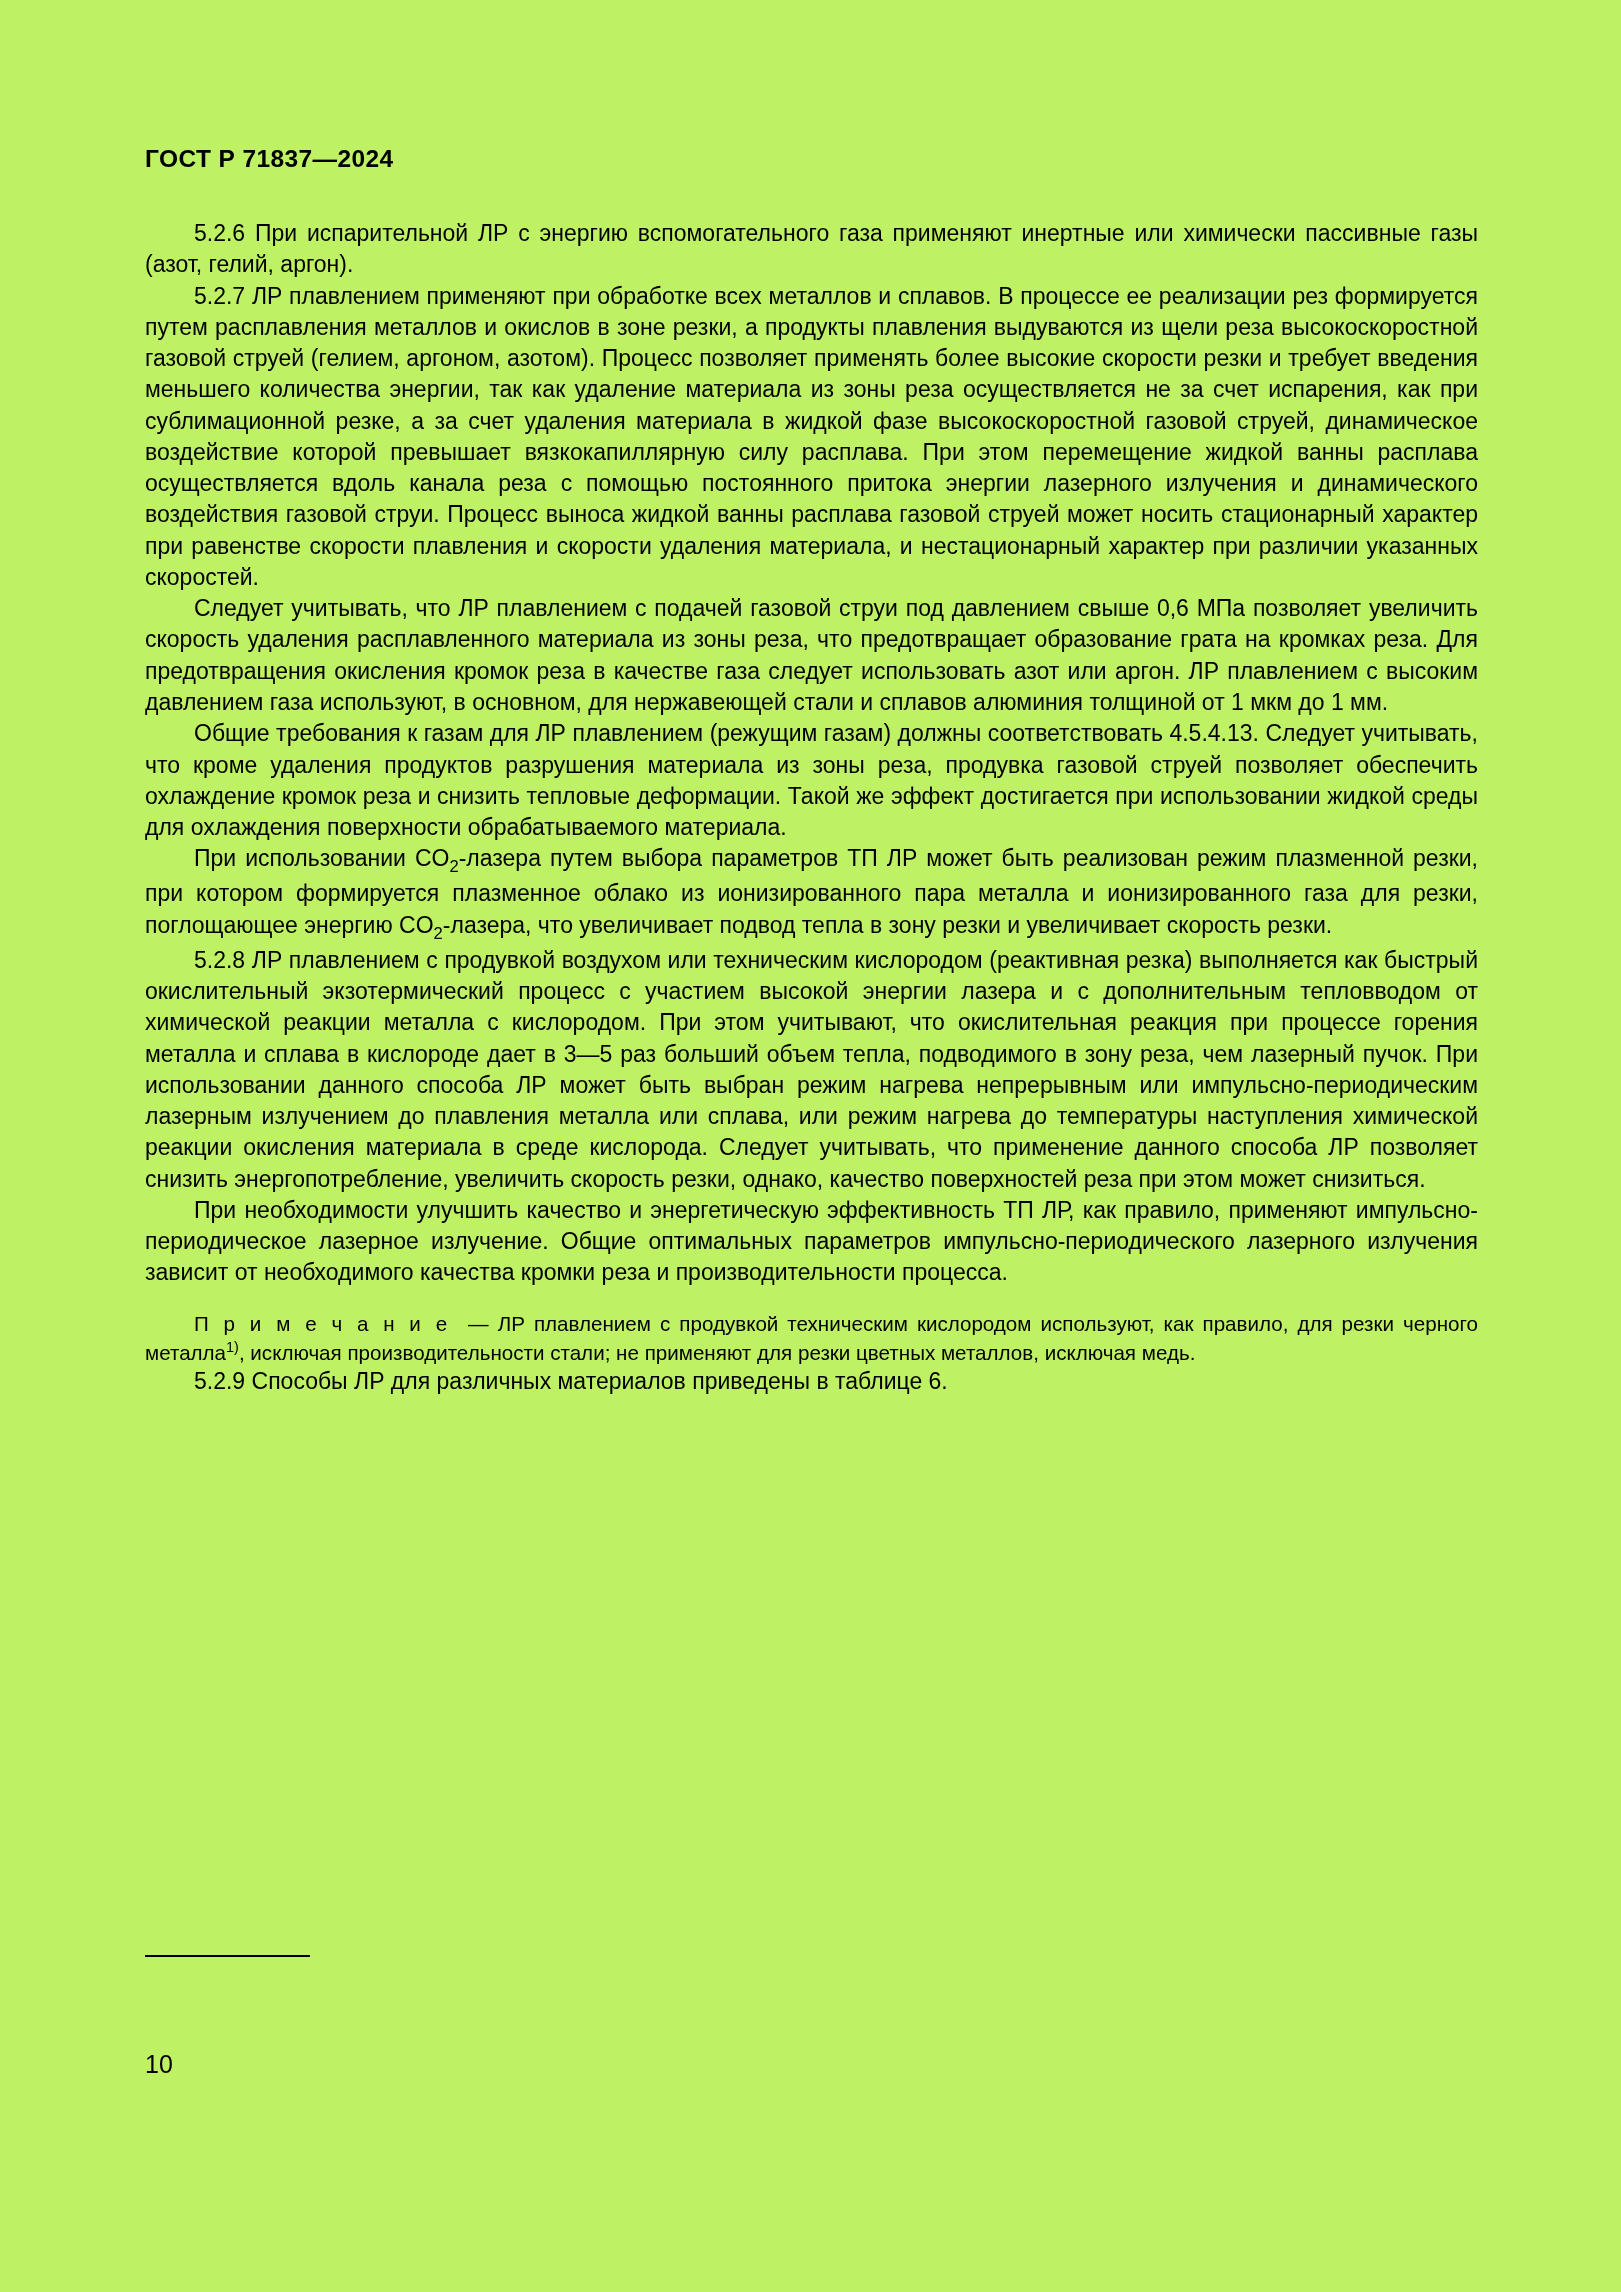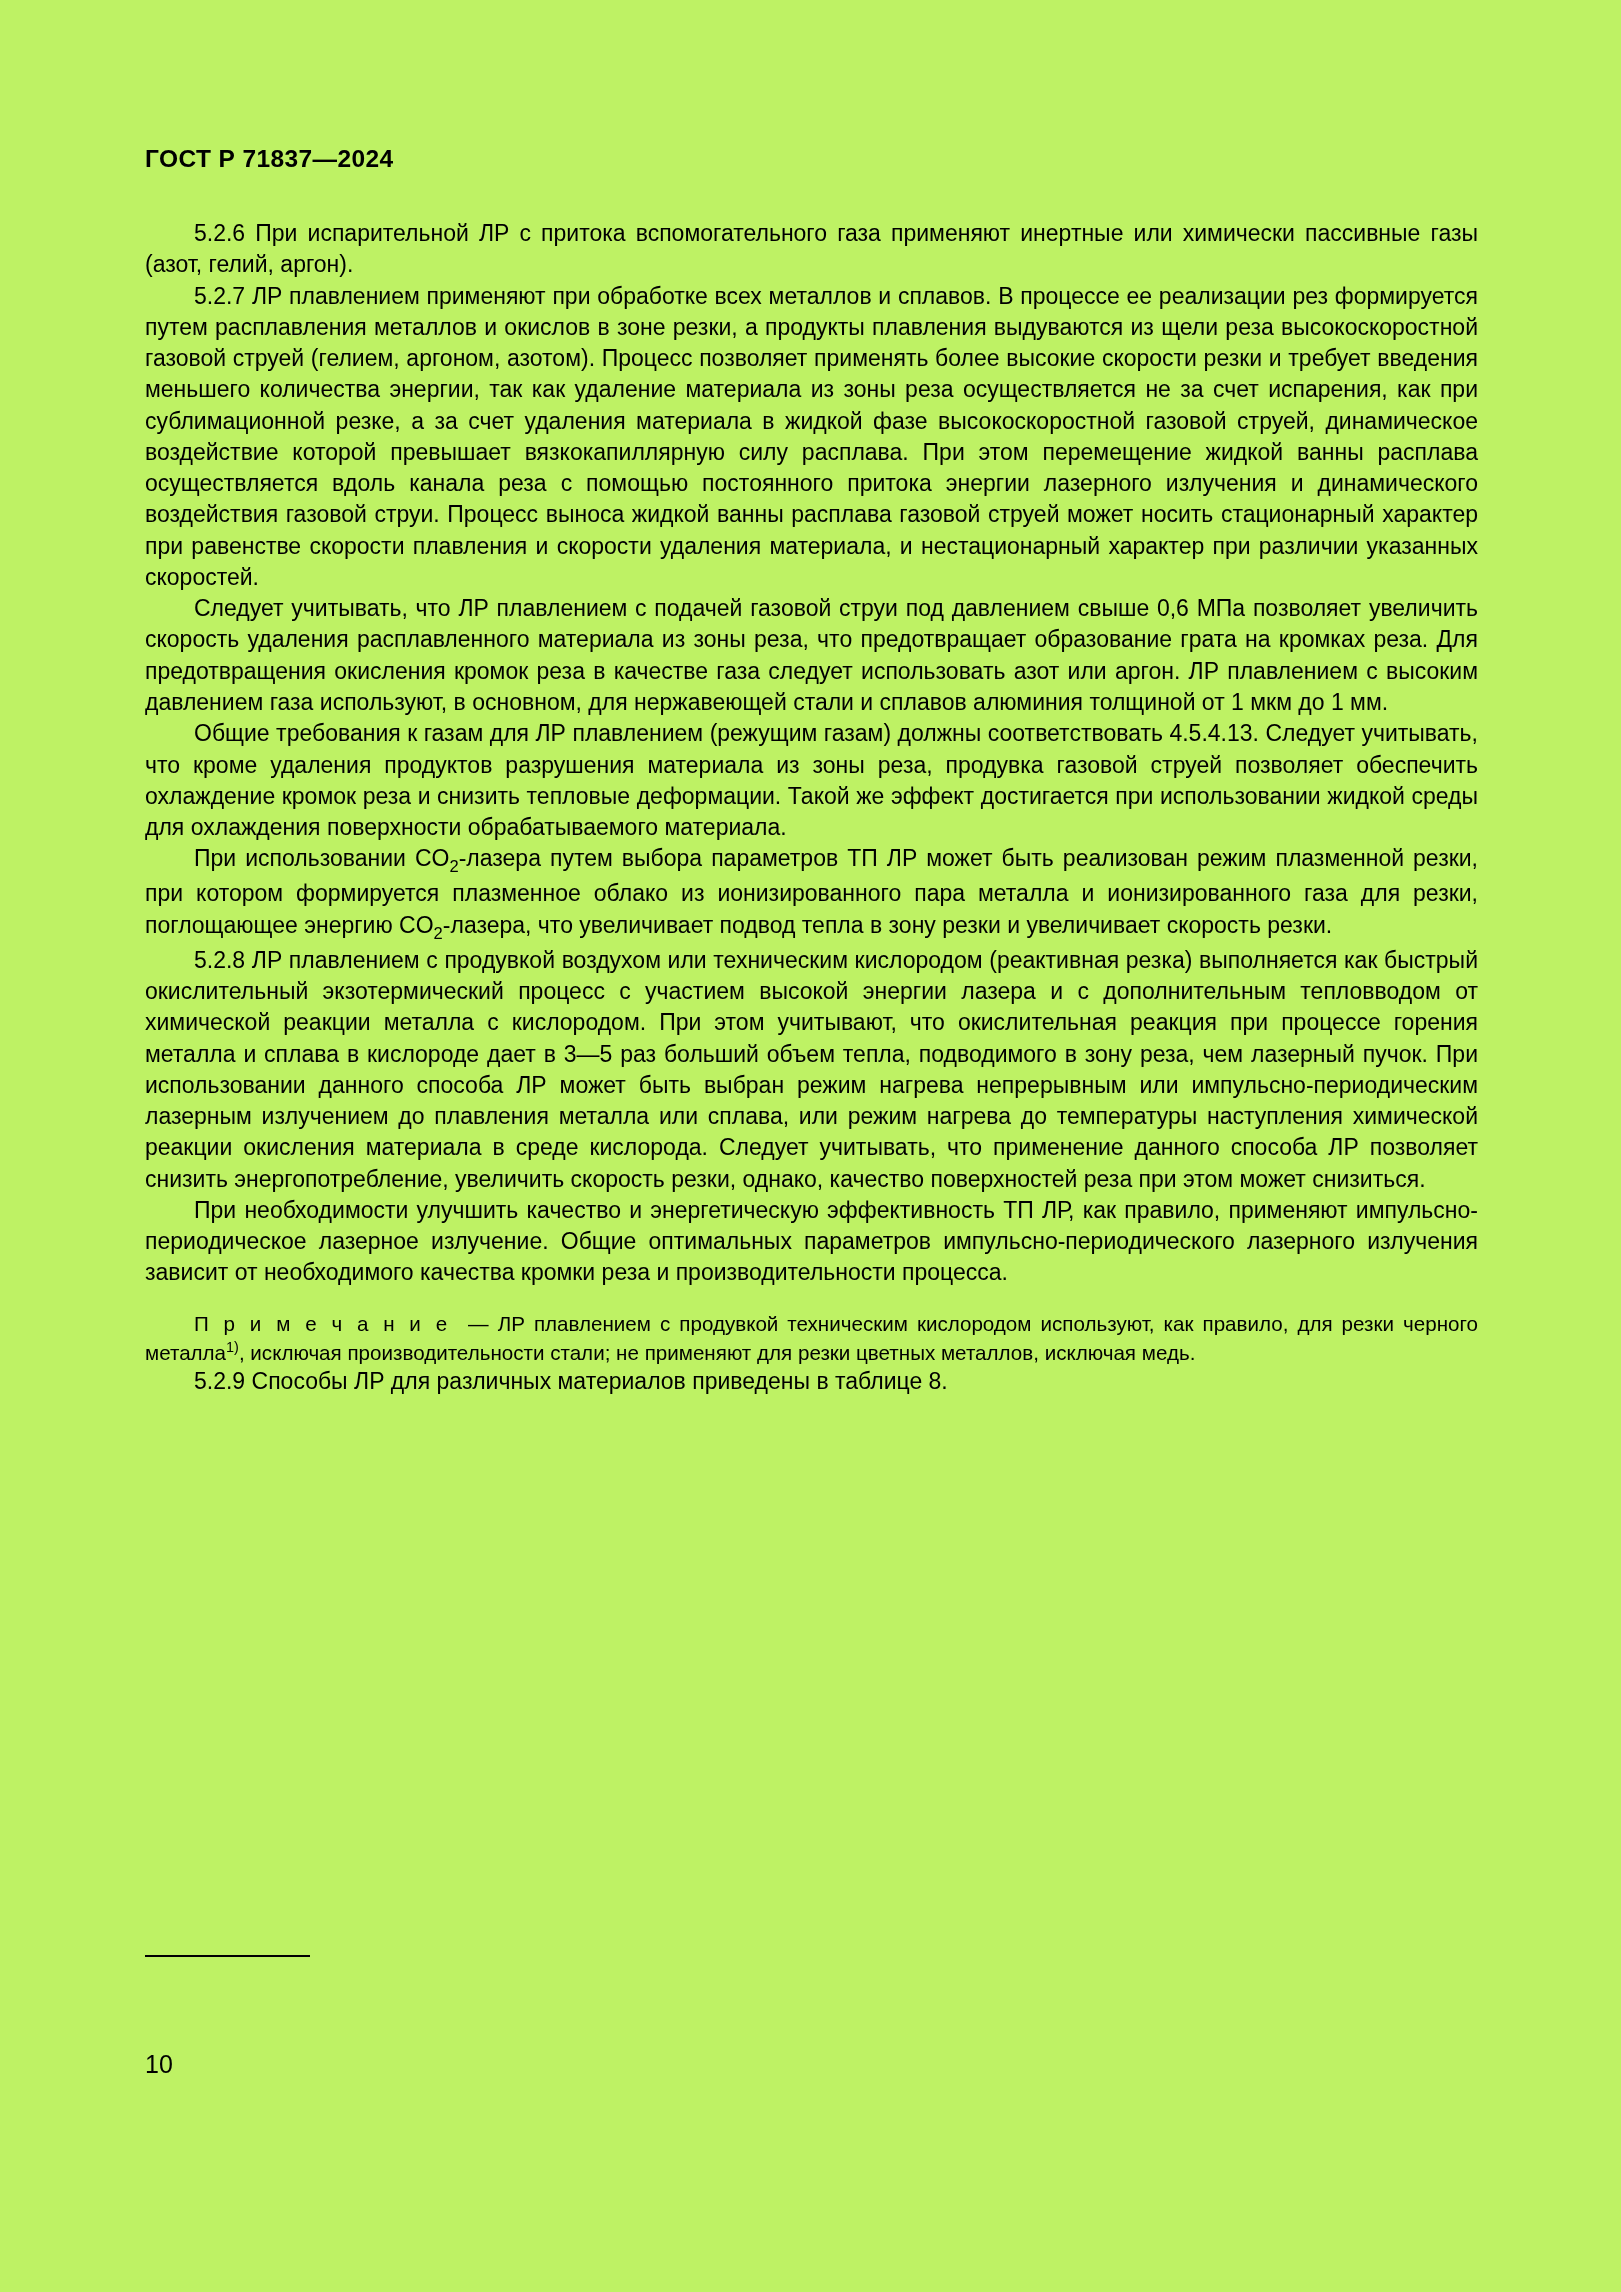--- a/index.html
+++ b/index.html
@@ -92,33 +92,33 @@
   }
 </style>
 </head>
 <body>
 
 <div class="page">
 
   <div class="header">ГОСТ Р 71837—2024</div>
 
   <div class="content">
-    <p>5.2.6 При испарительной ЛР с притока вспомогательного газа применяют инертные или химически пассивные газы (азот, гелий, аргон).</p>
+    <p>5.2.6 При испарительной ЛР с энергию вспомогательного газа применяют инертные или химически пассивные газы (азот, гелий, аргон).</p>
     <p>5.2.7 ЛР плавлением применяют при обработке всех металлов и сплавов. В процессе ее реализации рез формируется путем расплавления металлов и окислов в зоне резки, а продукты плавления выдуваются из щели реза высокоскоростной газовой струей (гелием, аргоном, азотом). Процесс позволяет применять более высокие скорости резки и требует введения меньшего количества энергии, так как удаление материала из зоны реза осуществляется не за счет испарения, как при сублимационной резке, а за счет удаления материала в жидкой фазе высокоскоростной газовой струей, динамическое воздействие которой превышает вязкокапиллярную силу расплава. При этом перемещение жидкой ванны расплава осуществляется вдоль канала реза с помощью постоянного притока энергии лазерного излучения и динамического воздействия газовой струи. Процесс выноса жидкой ванны расплава газовой струей может носить стационарный характер при равенстве скорости плавления и скорости удаления материала, и нестационарный характер при различии указанных скоростей.</p>
     <p>Следует учитывать, что ЛР плавлением с подачей газовой струи под давлением свыше 0,6 МПа позволяет увеличить скорость удаления расплавленного материала из зоны реза, что предотвращает образование грата на кромках реза. Для предотвращения окисления кромок реза в качестве газа следует использовать азот или аргон. ЛР плавлением с высоким давлением газа используют, в основном, для нержавеющей стали и сплавов алюминия толщиной от 1 мкм до 1 мм.</p>
     <p>Общие требования к газам для ЛР плавлением (режущим газам) должны соответствовать 4.5.4.13. Следует учитывать, что кроме удаления продуктов разрушения материала из зоны реза, продувка газовой струей позволяет обеспечить охлаждение кромок реза и снизить тепловые деформации. Такой же эффект достигается при использовании жидкой среды для охлаждения поверхности обрабатываемого материала.</p>
     <p><span>При использовании CO</span><sub>2</sub><span>-лазера путем выбора параметров ТП ЛР может быть реализован режим плазменной резки, при котором формируется плазменное облако из ионизированного пара металла и ионизированного газа для резки, поглощающее энергию CO</span><sub>2</sub><span>-лазера, что увеличивает подвод тепла в зону резки и увеличивает скорость резки.</span></p>
     <p>5.2.8 ЛР плавлением с продувкой воздухом или техническим кислородом (реактивная резка) выполняется как быстрый окислительный экзотермический процесс с участием высокой энергии лазера и с дополнительным тепловводом от химической реакции металла с кислородом. При этом учитывают, что окислительная реакция при процессе горения металла и сплава в кислороде дает в 3—5 раз больший объем тепла, подводимого в зону реза, чем лазерный пучок. При использовании данного способа ЛР может быть выбран режим нагрева непрерывным или импульсно-периодическим лазерным излучением до плавления металла или сплава, или режим нагрева до температуры наступления химической реакции окисления материала в среде кислорода. Следует учитывать, что применение данного способа ЛР позволяет снизить энергопотребление, увеличить скорость резки, однако, качество поверхностей реза при этом может снизиться.</p>
     <p>При необходимости улучшить качество и энергетическую эффективность ТП ЛР, как правило, применяют импульсно-периодическое лазерное излучение. Общие оптимальных параметров импульсно-периодического лазерного излучения зависит от необходимого качества кромки реза и производительности процесса.</p>
 
     <div class="note">
       <p><span class="note-label">П р и м е ч а н и е</span>&nbsp; <span>—</span> <span>ЛР плавлением с продувкой техническим кислородом используют, как правило, для резки черного металла</span><sup>1)</sup><span>, исключая производительности стали; не применяют для резки цветных металлов, исключая медь.</span></p>
     </div>
 
-    <p class="last-para">5.2.9 Способы ЛР для различных материалов приведены в таблице 8.</p>
+    <p class="last-para">5.2.9 Способы ЛР для различных материалов приведены в таблице 6.</p>
   </div>
 
   <div class="footnote-rule"></div>
 
 
   <div class="page-number">10</div>
 
 </div>
 
 

